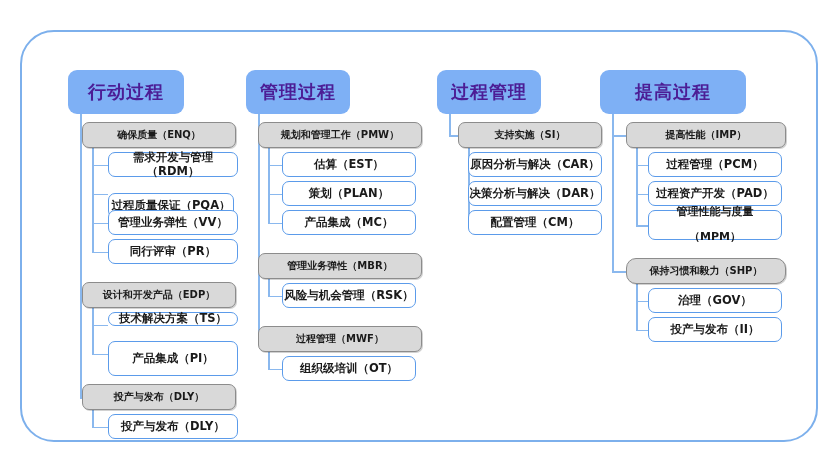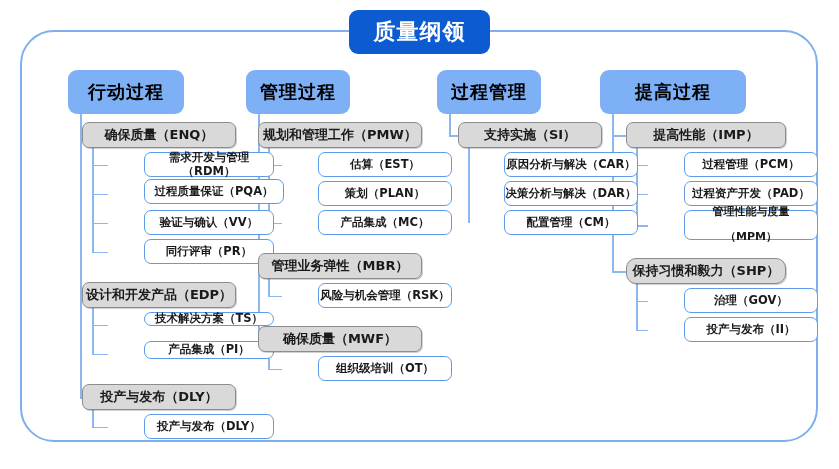--- a/index.html
+++ b/index.html
@@ -38,92 +38,90 @@
     z-index:6;
   }
 
   
   .hdr{
     position:absolute;
     height:44px;
     background:#7eb0f5;
     border-radius:9px;
     display:flex;align-items:center;justify-content:center;
-    color:#000000;
+    color:#4c1d95;
     font-size:18px;
     font-weight:bold;
     letter-spacing:1px;
     z-index:5;
   }
 
   
   .grp{
     position:absolute;
     background:#d9d9d9;
     border:1.4px solid #8c8c8c;
     border-radius:7px;
     box-sizing:border-box;
     display:flex;align-items:center;justify-content:center;
     color:#1a1a1a;
-    font-size:13px;
+    font-size:10px;
     font-weight:bold;
     z-index:4;
     box-shadow:1px 1px 0 rgba(0,0,0,.18);
   }
 
   
   .leaf{
     position:absolute;
     background:#ffffff;
     border:1.4px solid #5b9bea;
     border-radius:7px;
     box-sizing:border-box;
     display:flex;align-items:center;justify-content:center;
     text-align:center;
     color:#1a1a1a;
     font-size:11.5px;
     font-weight:bold;
     line-height:1.15;
     z-index:4;
-    margin-left:36px;
   }
   .leaf.two-line{font-size:11px;}
 
   
   .ln{position:absolute;background:#8ab8ee;z-index:2;}
   .ln.v{width:1.5px;}
   .ln.h{height:1.5px;}
 </style>
 </head>
 <body>
 
 <div id="stage">
 
   <div class="frame"></div>
 
-  <div class="title-box">质量纲领</div>
 
   <div id="nodes">
       <div class="hdr" style="left: 68px; top: 70px; width: 116px; height: 44px;">行动过程</div>
       <div class="grp" style="left: 82px; top: 122px; width: 154px; height: 26px;">确保质量（ENQ）</div>
       <div class="ln v" style="left: 80px; top: 135px; width: 2px; height: 1.5px;"></div>
       <div class="leaf" style="left: 108px; top: 152px; width: 130px; height: 25px;">需求开发与管理（RDM）</div>
       <div class="ln h" style="left: 92px; top: 164.5px; width: 16px; height: 1.5px;"></div>
-      <div class="leaf" style="left: 108px; top: 179px; width: 140px; height: 25px;">过程质量保证（PQA）</div>
+      <div class="leaf" style="left: 108px; top: 193px; width: 126px; height: 25px;">过程质量保证（PQA）</div>
       <div class="ln h" style="left: 92px; top: 193.5px; width: 16px; height: 1.5px;"></div>
-      <div class="leaf" style="left: 108px; top: 210px; width: 130px; height: 25px;">验证与确认（VV）</div>
+      <div class="leaf" style="left: 108px; top: 210px; width: 130px; height: 25px;">管理业务弹性（VV）</div>
       <div class="ln h" style="left: 92px; top: 222.5px; width: 16px; height: 1.5px;"></div>
       <div class="leaf" style="left: 108px; top: 239px; width: 130px; height: 25px;">同行评审（PR）</div>
       <div class="ln h" style="left: 92px; top: 251.5px; width: 16px; height: 1.5px;"></div>
       <div class="ln v" style="left: 92px; top: 148px; width: 1.5px; height: 103.5px;"></div>
       <div class="grp" style="left: 82px; top: 282px; width: 154px; height: 26px;">设计和开发产品（EDP）</div>
       <div class="ln v" style="left: 80px; top: 295px; width: 2px; height: 1.5px;"></div>
       <div class="leaf" style="left: 108px; top: 312px; width: 130px; height: 14px;">技术解决方案（TS）</div>
       <div class="ln h" style="left: 92px; top: 324.5px; width: 16px; height: 1.5px;"></div>
-      <div class="leaf" style="left: 108px; top: 341px; width: 130px; height: 18px;">产品集成（PI）</div>
+      <div class="leaf" style="left: 108px; top: 341px; width: 130px; height: 35px;">产品集成（PI）</div>
       <div class="ln h" style="left: 92px; top: 353.5px; width: 16px; height: 1.5px;"></div>
       <div class="ln v" style="left: 92px; top: 308px; width: 1.5px; height: 45.5px;"></div>
       <div class="grp" style="left: 82px; top: 384px; width: 154px; height: 26px;">投产与发布（DLY）</div>
       <div class="ln v" style="left: 80px; top: 397px; width: 2px; height: 1.5px;"></div>
       <div class="leaf" style="left: 108px; top: 414px; width: 130px; height: 25px;">投产与发布（DLY）</div>
       <div class="ln h" style="left: 92px; top: 426.5px; width: 16px; height: 1.5px;"></div>
       <div class="ln v" style="left: 92px; top: 410px; width: 1.5px; height: 16.5px;"></div>
       <div class="ln v" style="left: 80px; top: 114px; width: 1.5px; height: 283px;"></div>
       <div class="hdr" style="left: 246px; top: 70px; width: 104px; height: 44px;">管理过程</div>
       <div class="grp" style="left: 258px; top: 122px; width: 164px; height: 26px;">规划和管理工作（PMW）</div>
@@ -133,21 +131,21 @@
       <div class="leaf" style="left: 282px; top: 181px; width: 134px; height: 25px;">策划（PLAN）</div>
       <div class="ln h" style="left: 268px; top: 193.5px; width: 14px; height: 1.5px;"></div>
       <div class="leaf" style="left: 282px; top: 210px; width: 134px; height: 25px;">产品集成（MC）</div>
       <div class="ln h" style="left: 268px; top: 222.5px; width: 14px; height: 1.5px;"></div>
       <div class="ln v" style="left: 268px; top: 148px; width: 1.5px; height: 74.5px;"></div>
       <div class="grp" style="left: 258px; top: 253px; width: 164px; height: 26px;">管理业务弹性（MBR）</div>
       <div class="ln v" style="left: 258px; top: 266px; width: 0px; height: 1.5px;"></div>
       <div class="leaf" style="left: 282px; top: 283px; width: 134px; height: 25px;">风险与机会管理（RSK）</div>
       <div class="ln h" style="left: 268px; top: 295.5px; width: 14px; height: 1.5px;"></div>
       <div class="ln v" style="left: 268px; top: 279px; width: 1.5px; height: 16.5px;"></div>
-      <div class="grp" style="left: 258px; top: 326px; width: 164px; height: 26px;">确保质量（MWF）</div>
+      <div class="grp" style="left: 258px; top: 326px; width: 164px; height: 26px;">过程管理（MWF）</div>
       <div class="ln v" style="left: 258px; top: 339px; width: 0px; height: 1.5px;"></div>
       <div class="leaf" style="left: 282px; top: 356px; width: 134px; height: 25px;">组织级培训（OT）</div>
       <div class="ln h" style="left: 268px; top: 368.5px; width: 14px; height: 1.5px;"></div>
       <div class="ln v" style="left: 268px; top: 352px; width: 1.5px; height: 16.5px;"></div>
       <div class="ln v" style="left: 258px; top: 114px; width: 1.5px; height: 225px;"></div>
       <div class="hdr" style="left: 437px; top: 70px; width: 104px; height: 44px;">过程管理</div>
       <div class="grp" style="left: 458px; top: 122px; width: 144px; height: 26px;">支持实施（SI）</div>
       <div class="ln h" style="left: 449px; top: 135px; width: 9px; height: 1.5px;"></div>
       <div class="leaf" style="left: 468px; top: 152px; width: 134px; height: 25px;">原因分析与解决（CAR）</div>
       <div class="ln v" style="left: 468px; top: 164.5px; width: 0px; height: 1.5px;"></div>

